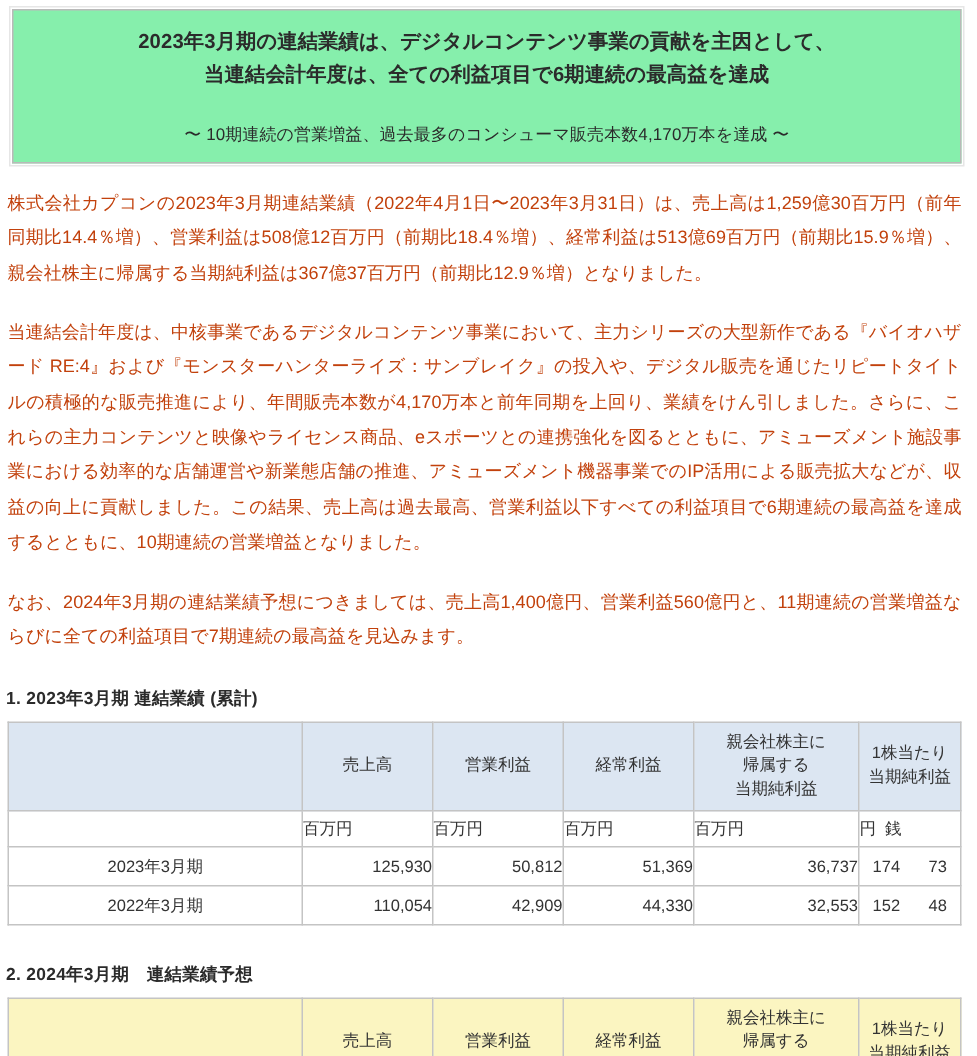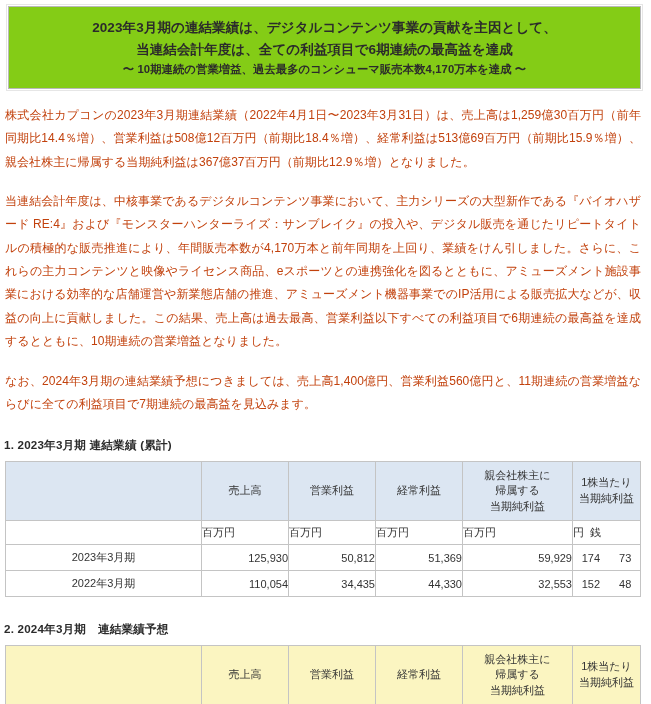--- a/index.html
+++ b/index.html
@@ -23,36 +23,36 @@
     padding: 0;
     position: relative;
   }
 
   
   .headline-box {
     margin: 6px 10px 0 8px;
     border: 1px solid #b9b9b9;
     outline: 1px solid #e6e6e6;
     outline-offset: 1px;
-    background: #84cc16;
+    background: #86efac;
     padding: 10px 8px 11px 8px;
     text-align: center;
   }
   .headline-line {
     font-size: 13.5px;
     font-weight: bold;
     color: #2b2b2b;
     line-height: 1.62;
     letter-spacing: 0.1px;
   }
   .headline-sub {
     font-size: 11.3px;
-    font-weight: bold;
+    font-weight: normal;
     color: #2b2b2b;
-    margin-top: 1px;
+    margin-top: 21px;
     letter-spacing: 0.1px;
   }
 
   
   .body-area {
     padding: 0 10px 0 5px;
   }
   p.para {
     font-size: 12px;
     line-height: 1.95;
@@ -194,33 +194,33 @@
         <td>百万円</td>
         <td>百万円</td>
         <td class="eps-unit">円 銭</td>
       </tr>
 
       <tr class="data-row">
         <td class="row-label">2023年3月期</td>
         <td class="num">125,930</td>
         <td class="num">50,812</td>
         <td class="num">51,369</td>
-        <td class="num">59,929</td>
+        <td class="num">36,737</td>
         <td class="eps">
           <div class="eps-wrap">
             <span>174</span>
             <span>73</span>
           </div>
         </td>
       </tr>
 
       <tr class="data-row">
         <td class="row-label">2022年3月期</td>
         <td class="num">110,054</td>
-        <td class="num">34,435</td>
+        <td class="num">42,909</td>
         <td class="num">44,330</td>
         <td class="num">32,553</td>
         <td class="eps">
           <div class="eps-wrap">
             <span>152</span>
             <span>48</span>
           </div>
         </td>
       </tr>
     </tbody>

